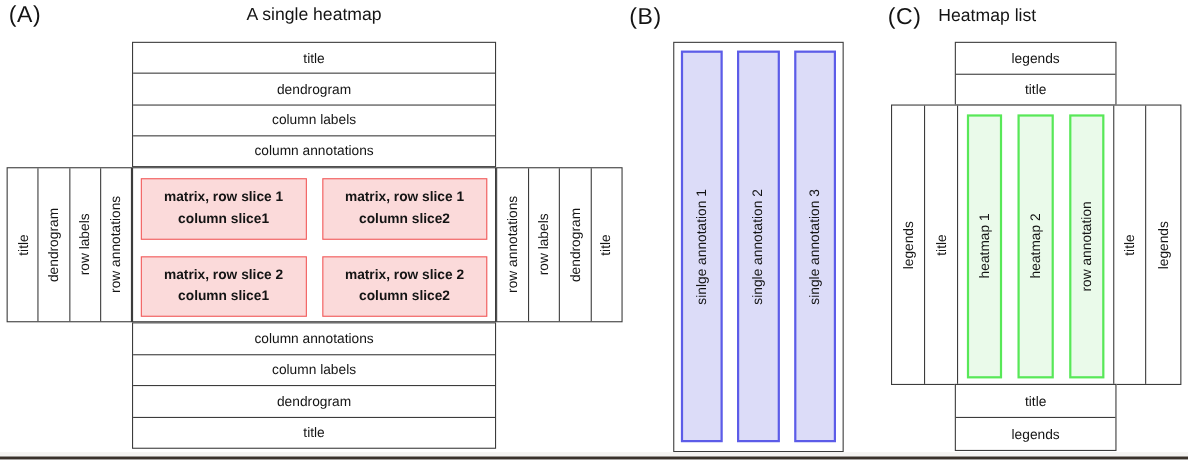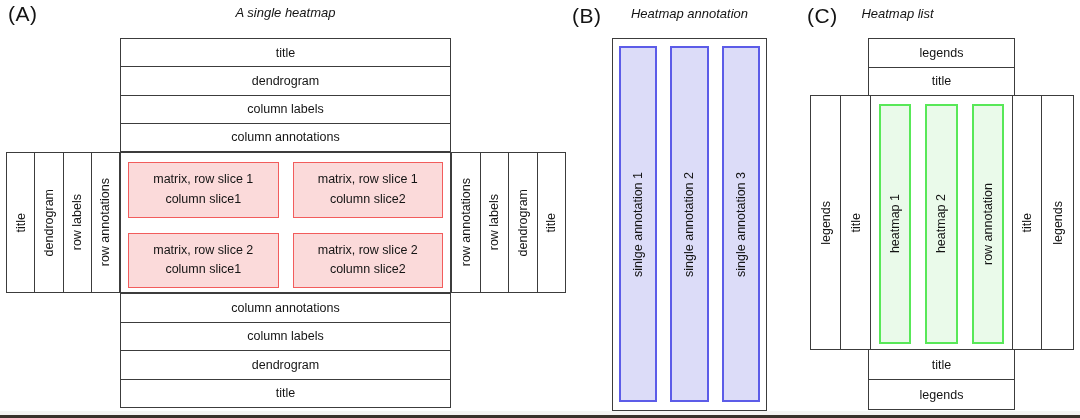--- a/index.html
+++ b/index.html
@@ -12,24 +12,23 @@
     overflow:hidden;
   }
   .panel-label{
     position:absolute;
     font-size:21px;
     font-weight:500;
     letter-spacing:.5px;
   }
   .panel-title{
     position:absolute;
-    font-size:13px;
+    font-size:16px;
     font-weight:500;
     text-align:center;
-    font-style:italic;
   }
   
   .stack{
     position:absolute;
     display:flex;
     border:1.5px solid #3c3c3c;
     background:#ffffff;
     box-sizing:border-box;
   }
   .stack.v{flex-direction:column;}
@@ -64,20 +63,21 @@
   .matrix-cell{
     border:1.5px solid var(--a-border,#f25c5c);
     background:var(--a-fill,#fbdada);
     display:flex;
     flex-direction:column;
     align-items:center;
     justify-content:center;
     font-size:12.5px;
     line-height:1.55;
     text-align:right;
+    font-weight:bold;
   }
   
   .b-box{
     position:absolute;
     border:1.5px solid #3c3c3c;
     background:#ffffff;
     box-sizing:border-box;
     display:flex;
     gap:13px;
     padding:7px 6px 8px 6px;
@@ -207,21 +207,20 @@
       </div>
     <div class="seg">
         <span>dendrogram</span>
       </div>
     <div class="seg">
         <span>title</span>
       </div>
   </div>
 
   <div class="panel-label" style="left:572px;top:4px;">(B)</div>
-  <div class="panel-title" style="left:612px;top:6px;width:155px;">Heatmap annotation</div>
 
   <div class="b-box" style="left:612px;top:38px;width:155px;height:373px;">
     <div class="b-bar">
         <span class="vtext">sinlge annotation 1</span>
       </div>
     <div class="b-bar">
         <span class="vtext">single annotation 2</span>
       </div>
     <div class="b-bar">
         <span class="vtext">single annotation 3</span>

